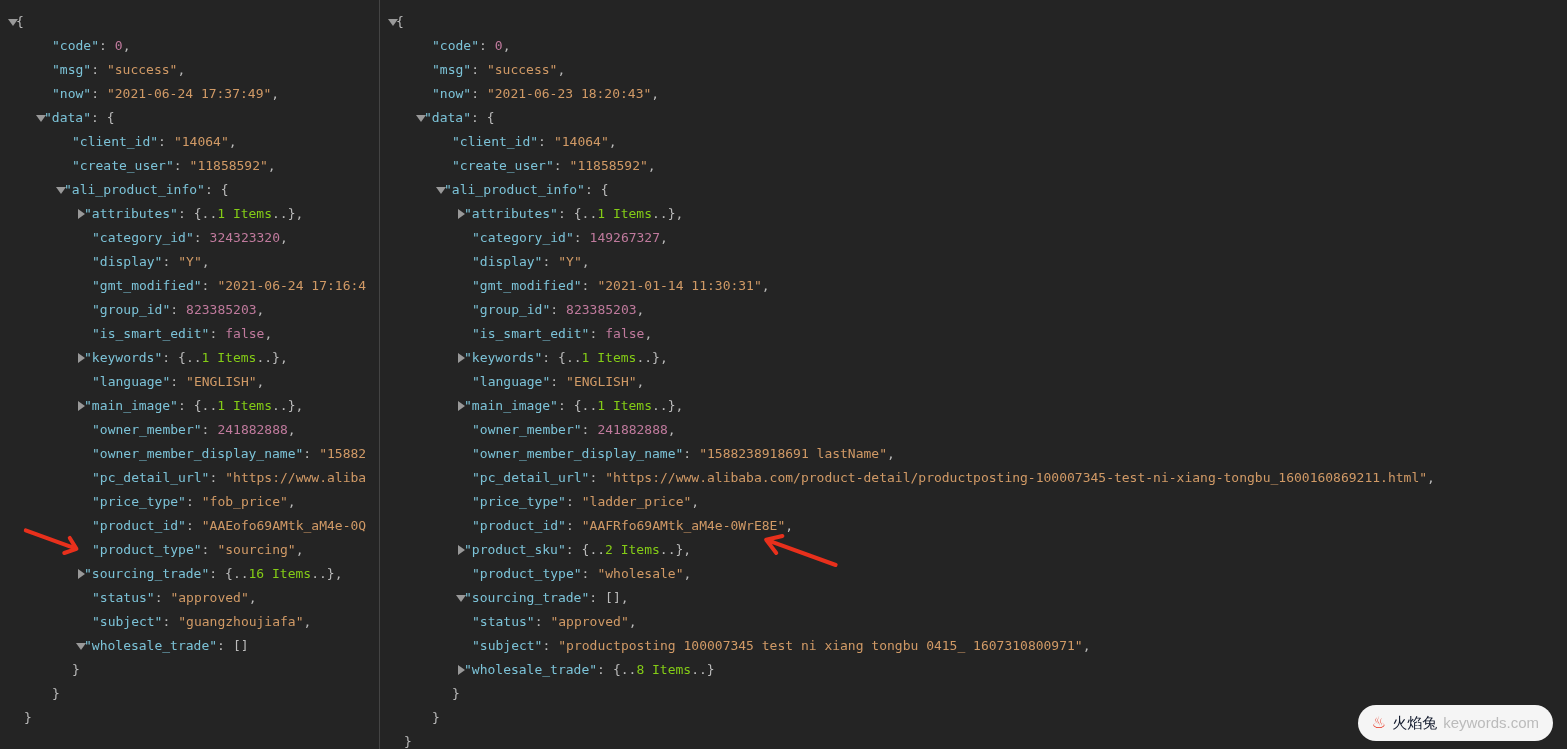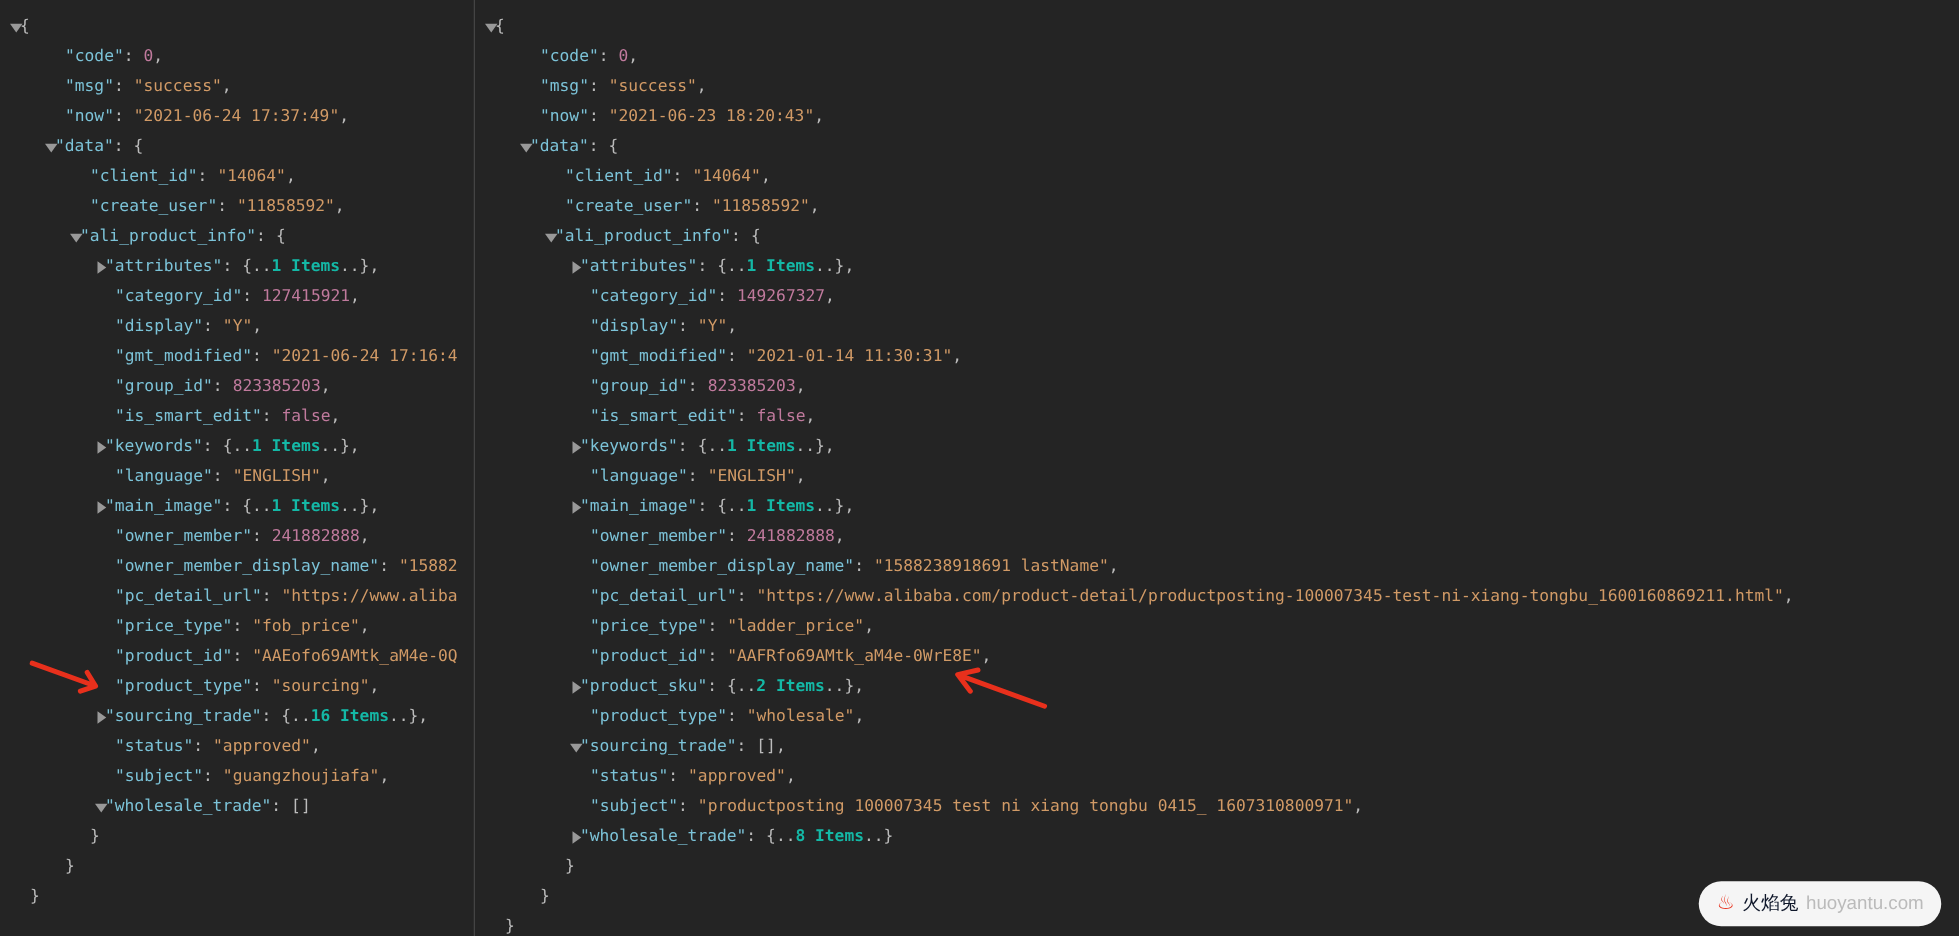--- a/index.html
+++ b/index.html
@@ -60,21 +60,21 @@
     top: -5px;
     border-top: 5px solid transparent;
     border-bottom: 5px solid transparent;
     border-left: 7px solid #999;
   }
   .k    { color: #7cc3d8; }   
   .s    { color: #d19a66; }   
   .n    { color: #c07a9d; }   
   .p    { color: #bbbbbb; }   
   .b    { color: #bbbbbb; }   
-  .items{ color: #14b8a6; font-weight: 700; }
+  .items{ color: #84cc16; font-weight: 400; }
   .sp   { display:inline-block; width: 8px; }
 
   .arrow {
     position: absolute;
     font-size: 32px;
     color: #e8301c;
     transform-origin: center;
     pointer-events: none;
   }
   .arrow.left {
@@ -177,21 +177,21 @@
       <span class="b">{</span>
       <span class="p">.. </span>
       <span class="items"><span>1</span> Items </span>
       <span class="p">..}</span>
       <span class="p">,</span>
     </div>
   <div class="line indent3">
       <span class="k">"category_id"</span>
       <span class="p">:</span>
       <span class="sp"></span>
-      <span class="n">127415921</span>
+      <span class="n">324323320</span>
       <span class="p">,</span>
     </div>
   <div class="line indent3">
       <span class="k">"display"</span>
       <span class="p">:</span>
       <span class="sp"></span>
       <span class="s">"Y"</span>
       <span class="p">,</span>
     </div>
   <div class="line indent3">
@@ -564,14 +564,14 @@
 </div>
 <div class="arrow right">
   <svg width="80" height="24" viewBox="0 0 80 24">
       <path d="M2 12 L72 12 M62 3 L76 12 L62 21" stroke="#e8301c" stroke-width="4" fill="none" stroke-linecap="round" stroke-linejoin="round"></path>
     </svg>
 </div>
 
 <div class="watermark">
   <span class="flame">♨</span>
   <span class="cn">火焰兔</span>
-  <span class="en">huoyantu.com</span>
+  <span class="en">keywords.com</span>
 </div>
 
 </body></html>

